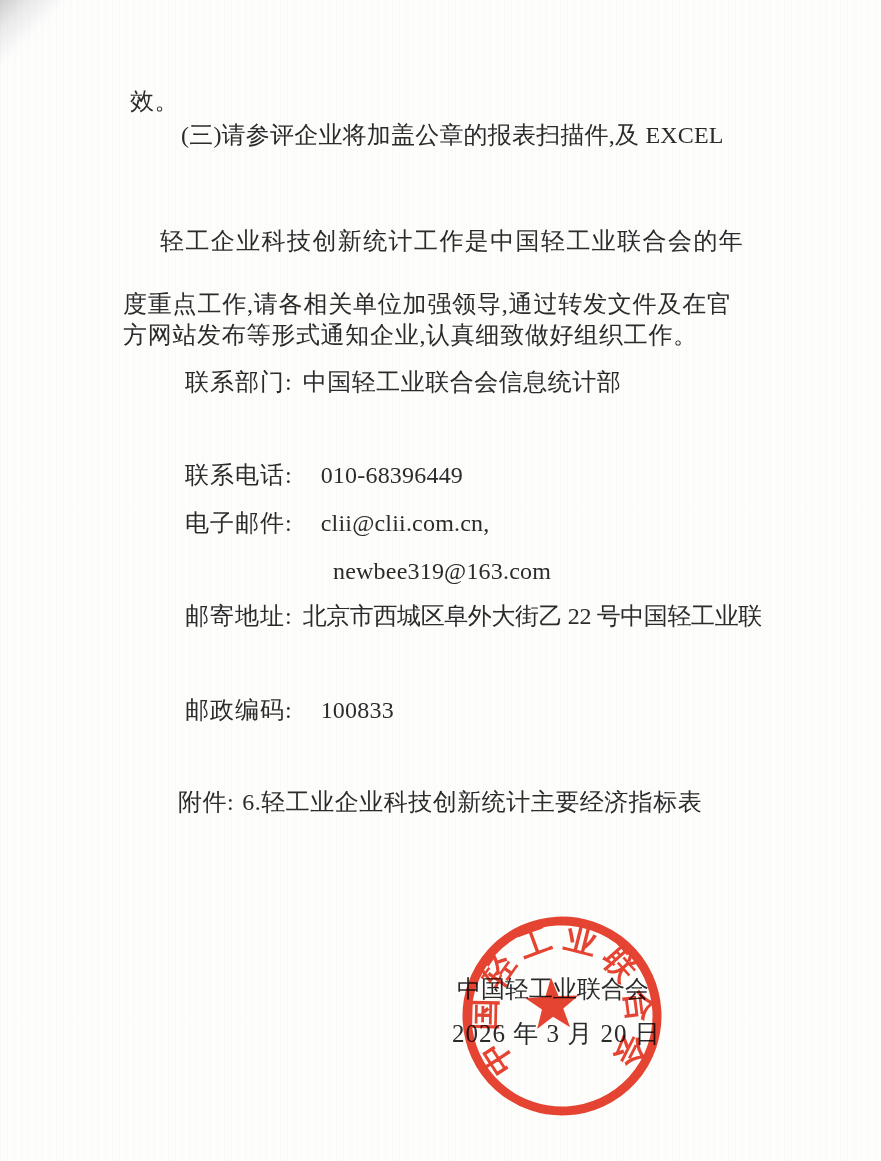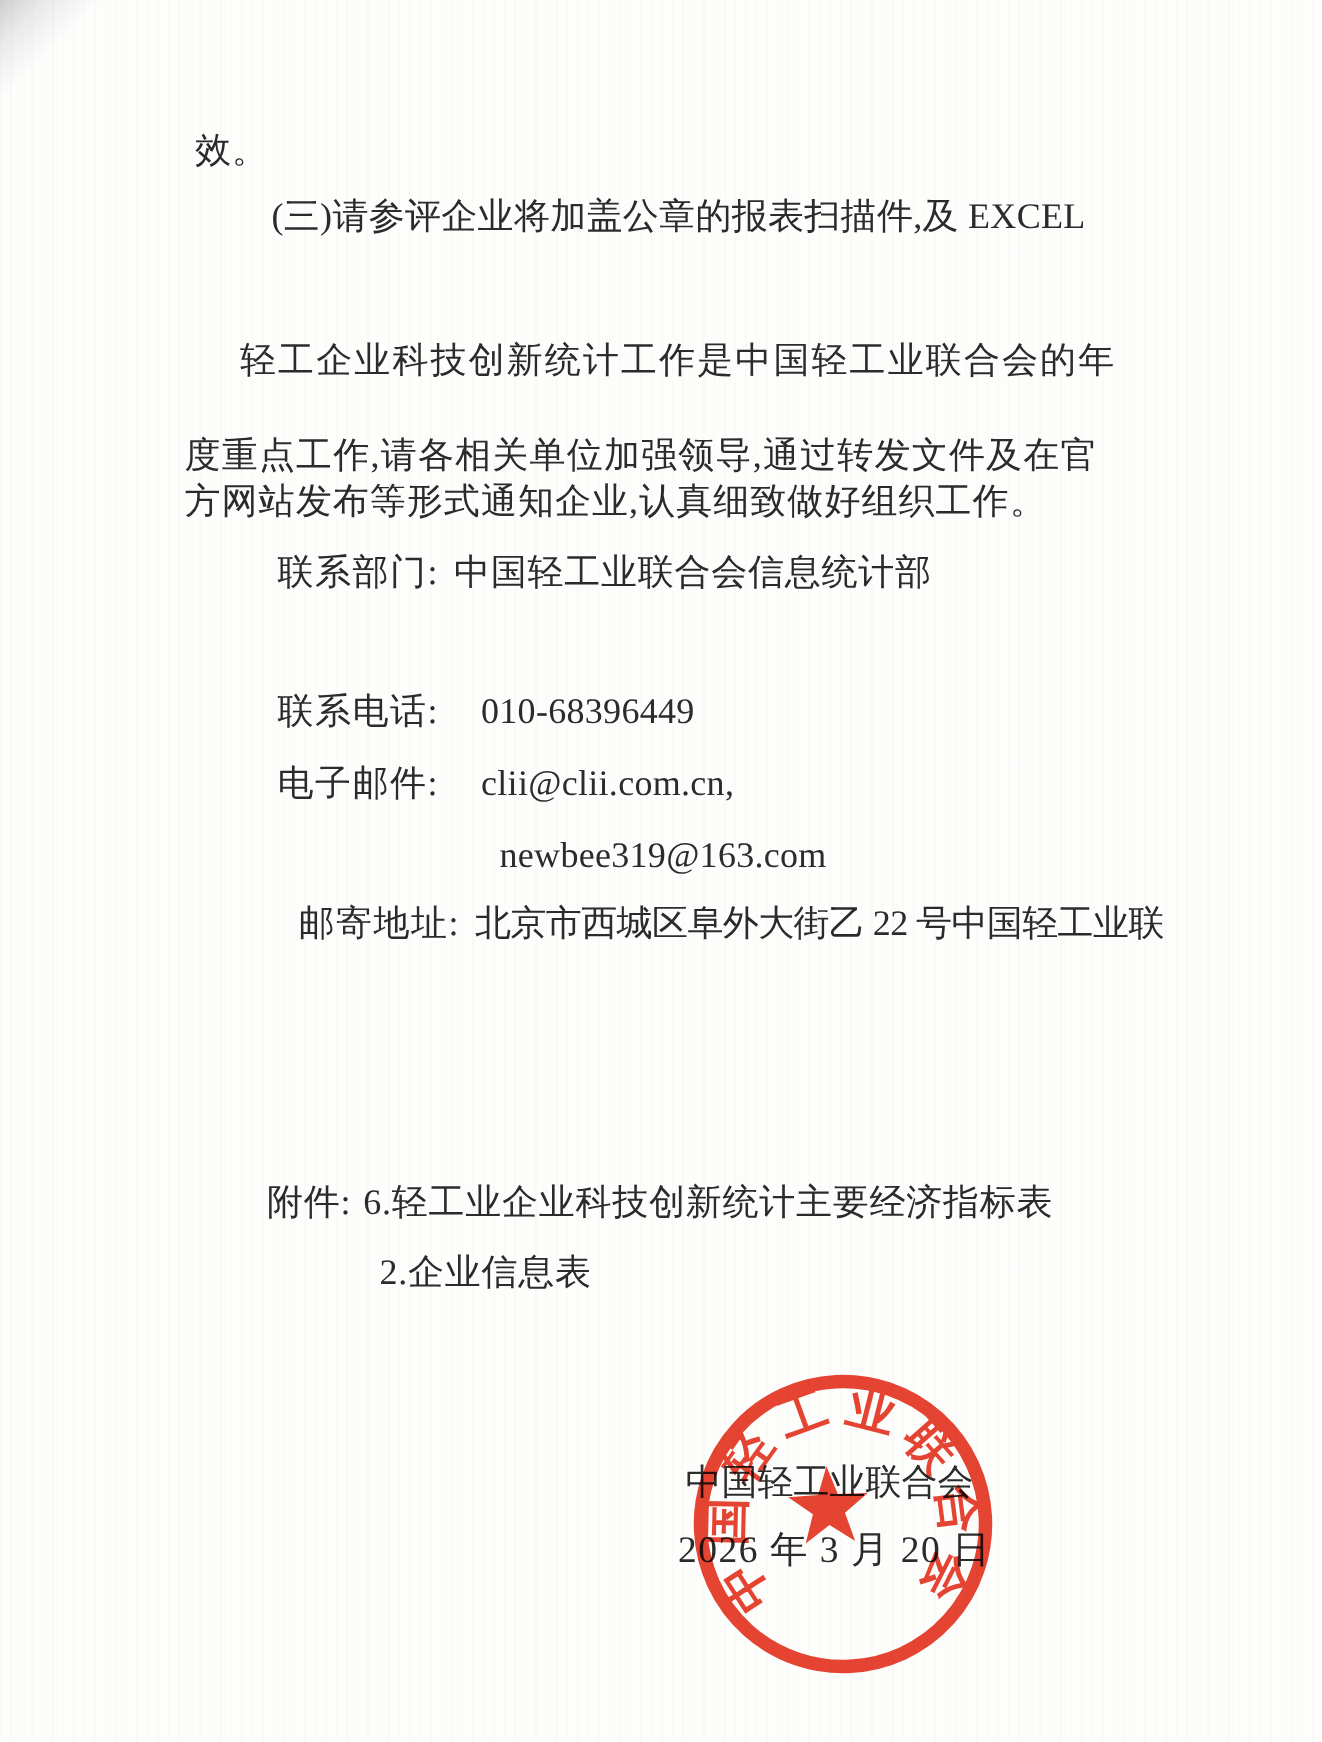--- a/index.html
+++ b/index.html
@@ -61,21 +61,21 @@
   }
 </style>
 </head>
 <body>
 
 <div class="page">
   <div class="corner-shade"></div>
 
   <div class="line" style="left:130px; top:86px;">效。</div>
 
-  <div class="line" style="left:181px; top:130px; letter-spacing:0.2px;">(三)请参评企业将加盖公章的报表扫描件,及 EXCEL</div>
+  <div class="line" style="left:181px; top:120px; letter-spacing:0.2px;">(三)请参评企业将加盖公章的报表扫描件,及 EXCEL</div>
 
 
   <div class="line" style="left:160px; top:226px; letter-spacing:1.4px;">轻工企业科技创新统计工作是中国轻工业联合会的年</div>
 
   <div class="line" style="left:123px; top:273px; letter-spacing:0.8px;margin-top:16px;">度重点工作,请各相关单位加强领导,通过转发文件及在官</div>
 
   <div class="line" style="left:123px; top:320px; letter-spacing:0.7px;">方网站发布等形式通知企业,认真细致做好组织工作。</div>
 
   <div class="line" style="left:185px; top:367px;">
     <span class="label">联系部门:</span><span class="value">中国轻工业联合会信息统计部</span>
@@ -85,31 +85,33 @@
   <div class="line" style="left:185px; top:460px;">
     <span class="label">联系电话:</span><span class="value latin">010-68396449</span>
   </div>
 
   <div class="line" style="left:185px; top:508px;">
     <span class="label">电子邮件:</span><span class="value latin">clii@clii.com.cn,</span>
   </div>
 
   <div class="line latin" style="left:305px; top:556px;">newbee319@163.com</div>
 
-  <div class="line" style="left:199px; top:601px;">
+  <div class="line" style="left:185px; top:601px;">
     <span class="label">邮寄地址:</span><span class="value" style="letter-spacing:-0.4px;">北京市西城区阜外大街乙 22 号中国轻工业联</span>
   </div>
 
 
+  <div class="line" style="left:185px; top:695px;">
+    <span class="label">邮政编码:</span><span class="value latin">100833</span>
+  </div>
 
   <div class="line" style="left:178px; top:787px;">
     <span>附件:</span><span style="margin-left:8px;">6.轻工业企业科技创新统计主要经济指标表</span>
   </div>
 
-  <div class="line" style="left:253px; top:834px;">2.企业信息表</div>
 
   <div class="line sig" style="left:457px; top:974px; font-size:24px; letter-spacing:0;">中国轻工业联合会</div>
 
   <div class="line sig" style="left:452px; top:1019px; font-size:25px; letter-spacing:1px;">2026 年 3 月 20 日</div>
 
   <svg class="seal" viewBox="0 0 202 214">
     <g fill="none" stroke="#e63420">
       <circle cx="101" cy="107" r="95" stroke-width="9"></circle>
     </g>
     <g fill="#e63420" stroke="none">

